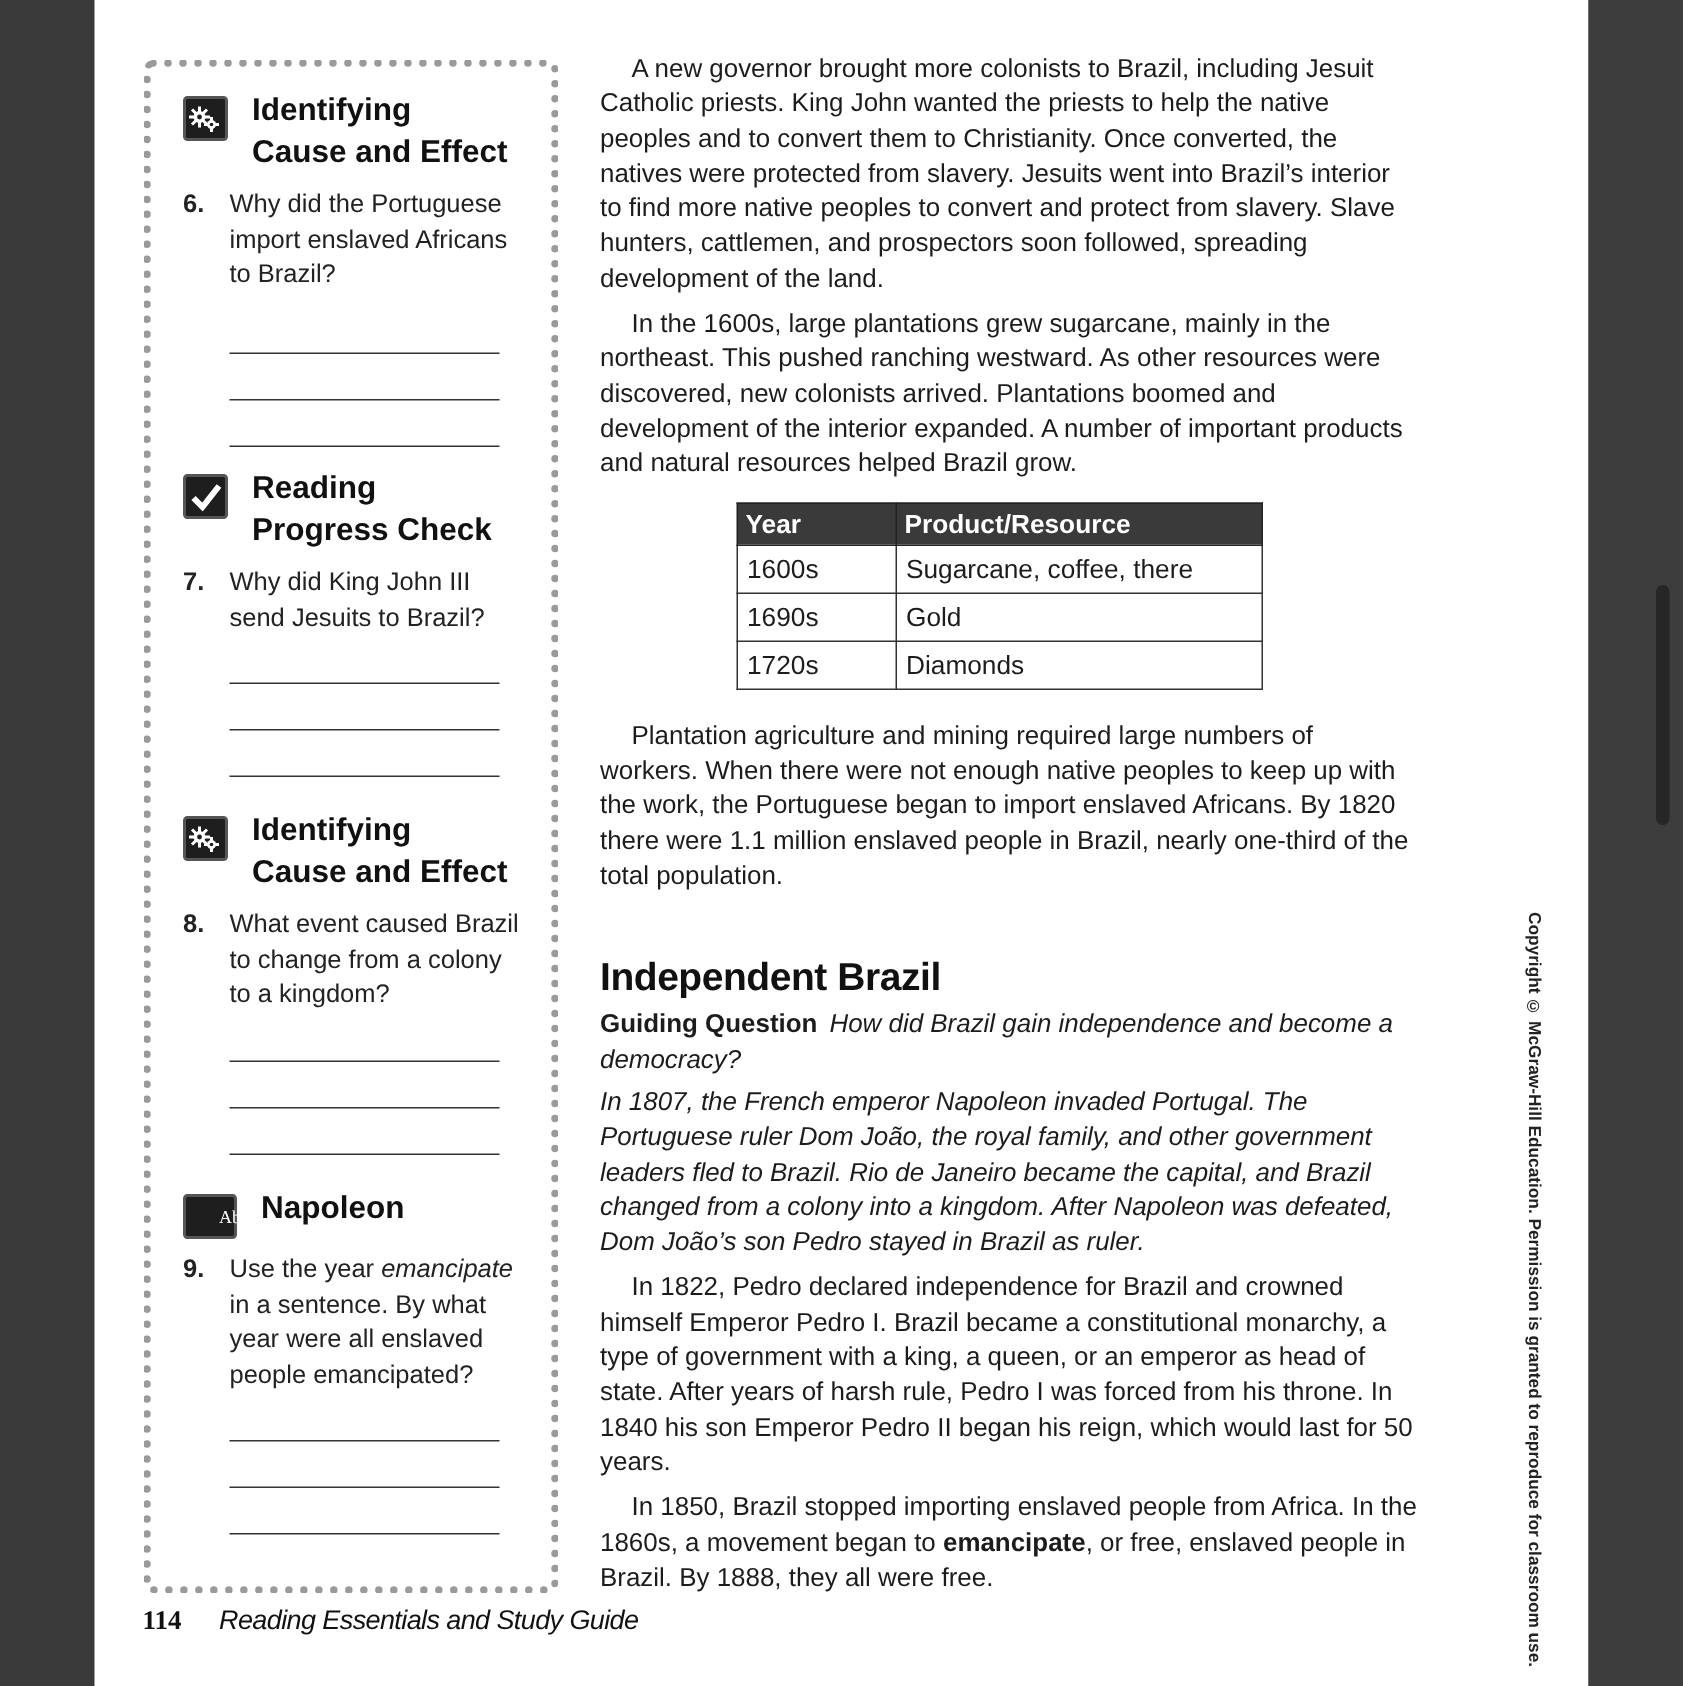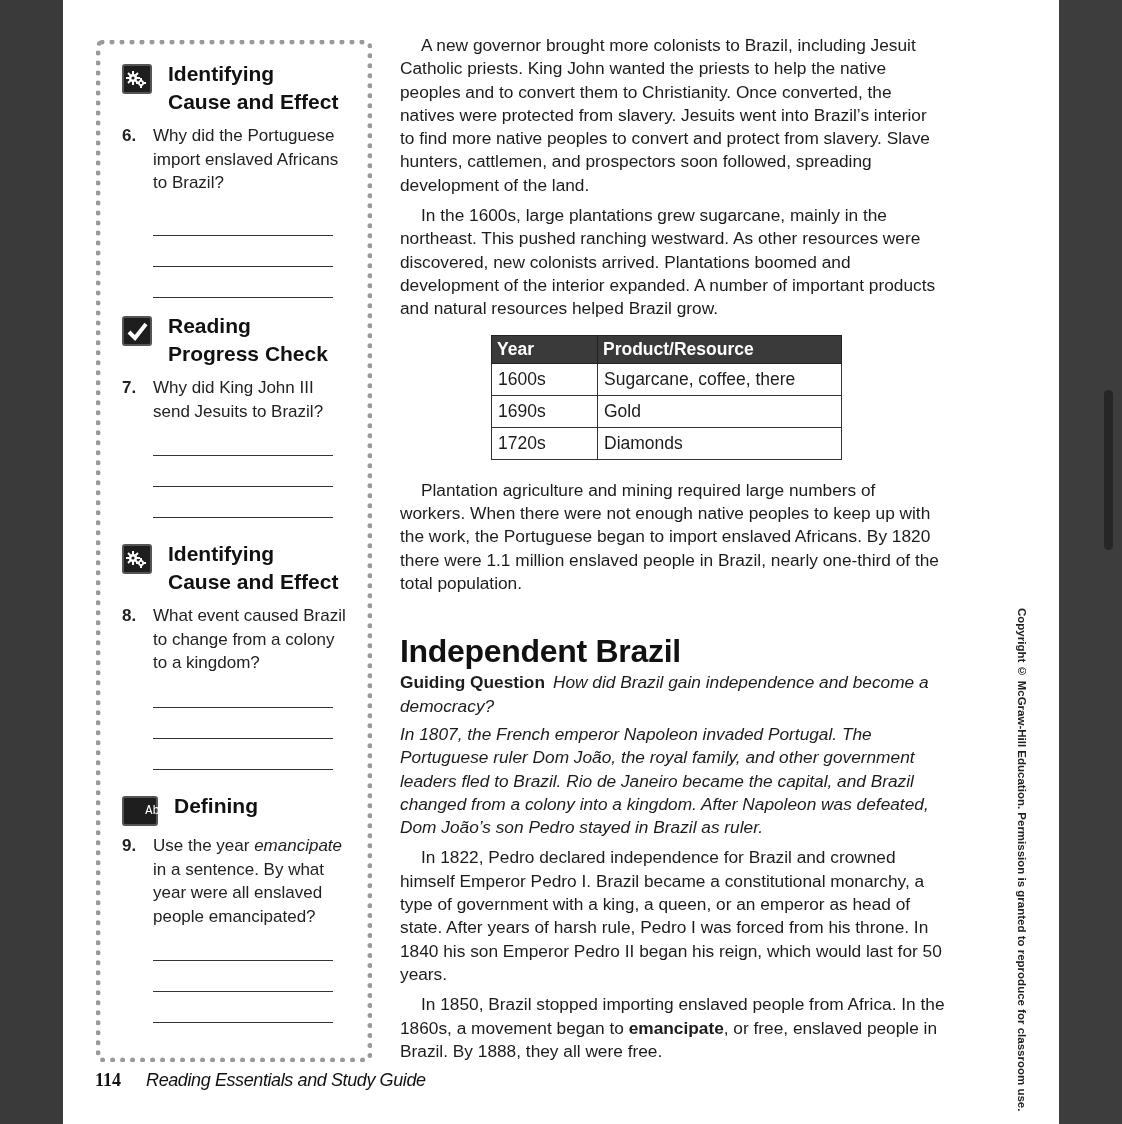--- a/index.html
+++ b/index.html
@@ -37,21 +37,21 @@
   .para { margin:0 0 7px 0; text-indent:21px; }
   .para.noindent { text-indent:0;font-style:italic; }
   table.res { border-collapse:collapse; margin:14px 0 0 91px; font-size:17.5px; }
   table.res th {
     background:#3a3a3a; color:#fff; text-align:left; font-weight:bold; padding:2px 5px; height:27px; box-sizing:border-box;
     border:1px solid #222;
   }
   table.res td { border:1.5px solid #333; padding:3px 6px; height:32px; box-sizing:border-box; }
   table.res td.year, table.res th.year { width:106px; }
   table.res td.prod, table.res th.prod { width:244px; }
-  .section-title { font-weight:bold; font-size:32px; line-height:36px; margin:38px 0 2px 0; letter-spacing:-0.3px; color:#111; }
+  .section-title { font-weight:bold; font-size:26px; line-height:36px; margin:38px 0 2px 0; letter-spacing:-0.3px; color:#111; }
   .gq { margin:0 0 5px 0; }
   .gq .label { font-weight:bold; margin-right:8px; }
   .gq .q { font-style:italic; }
   b.term { font-weight:bold; }
 
   .footer { position:absolute; left:95px; top:1070px; font-size:18px; color:#111; }
   .footer .pnum { font-weight:bold; margin-right:20px;font-family:Liberation Serif, serif; }
   .footer .book { font-style:italic; letter-spacing:-0.4px; }
 
   .copyright {
@@ -159,25 +159,25 @@
   </div>
   <div class="sb-lines" style="margin-top:2px;">
     <div class="sb-line"></div>
       <div class="sb-line"></div>
       <div class="sb-line"></div>
   </div>
 </div>
 
 <div class="sb-section" style="top:792px;">
   <div class="sb-head">
-    <div class="sb-icon" style="font-size:12px; font-family:Liberation Mono, monospace;padding-left:32px;">
+    <div class="sb-icon" style="font-size:12px; font-family:Liberation Serif, serif;padding-left:32px;">
       <span>Abc</span>
     </div>
     <div>
-      <div class="sb-title">Defining</div>
+      <div class="sb-title">Napoleon</div>
     </div>
   </div>
   <div class="sb-q">
     <span class="sb-num">9.</span>
     <span>
       <span>Use the year</span>
       <i>emancipate</i>
       <span>in a sentence. By what year were all enslaved people emancipated?</span>
     </span>
   </div>

